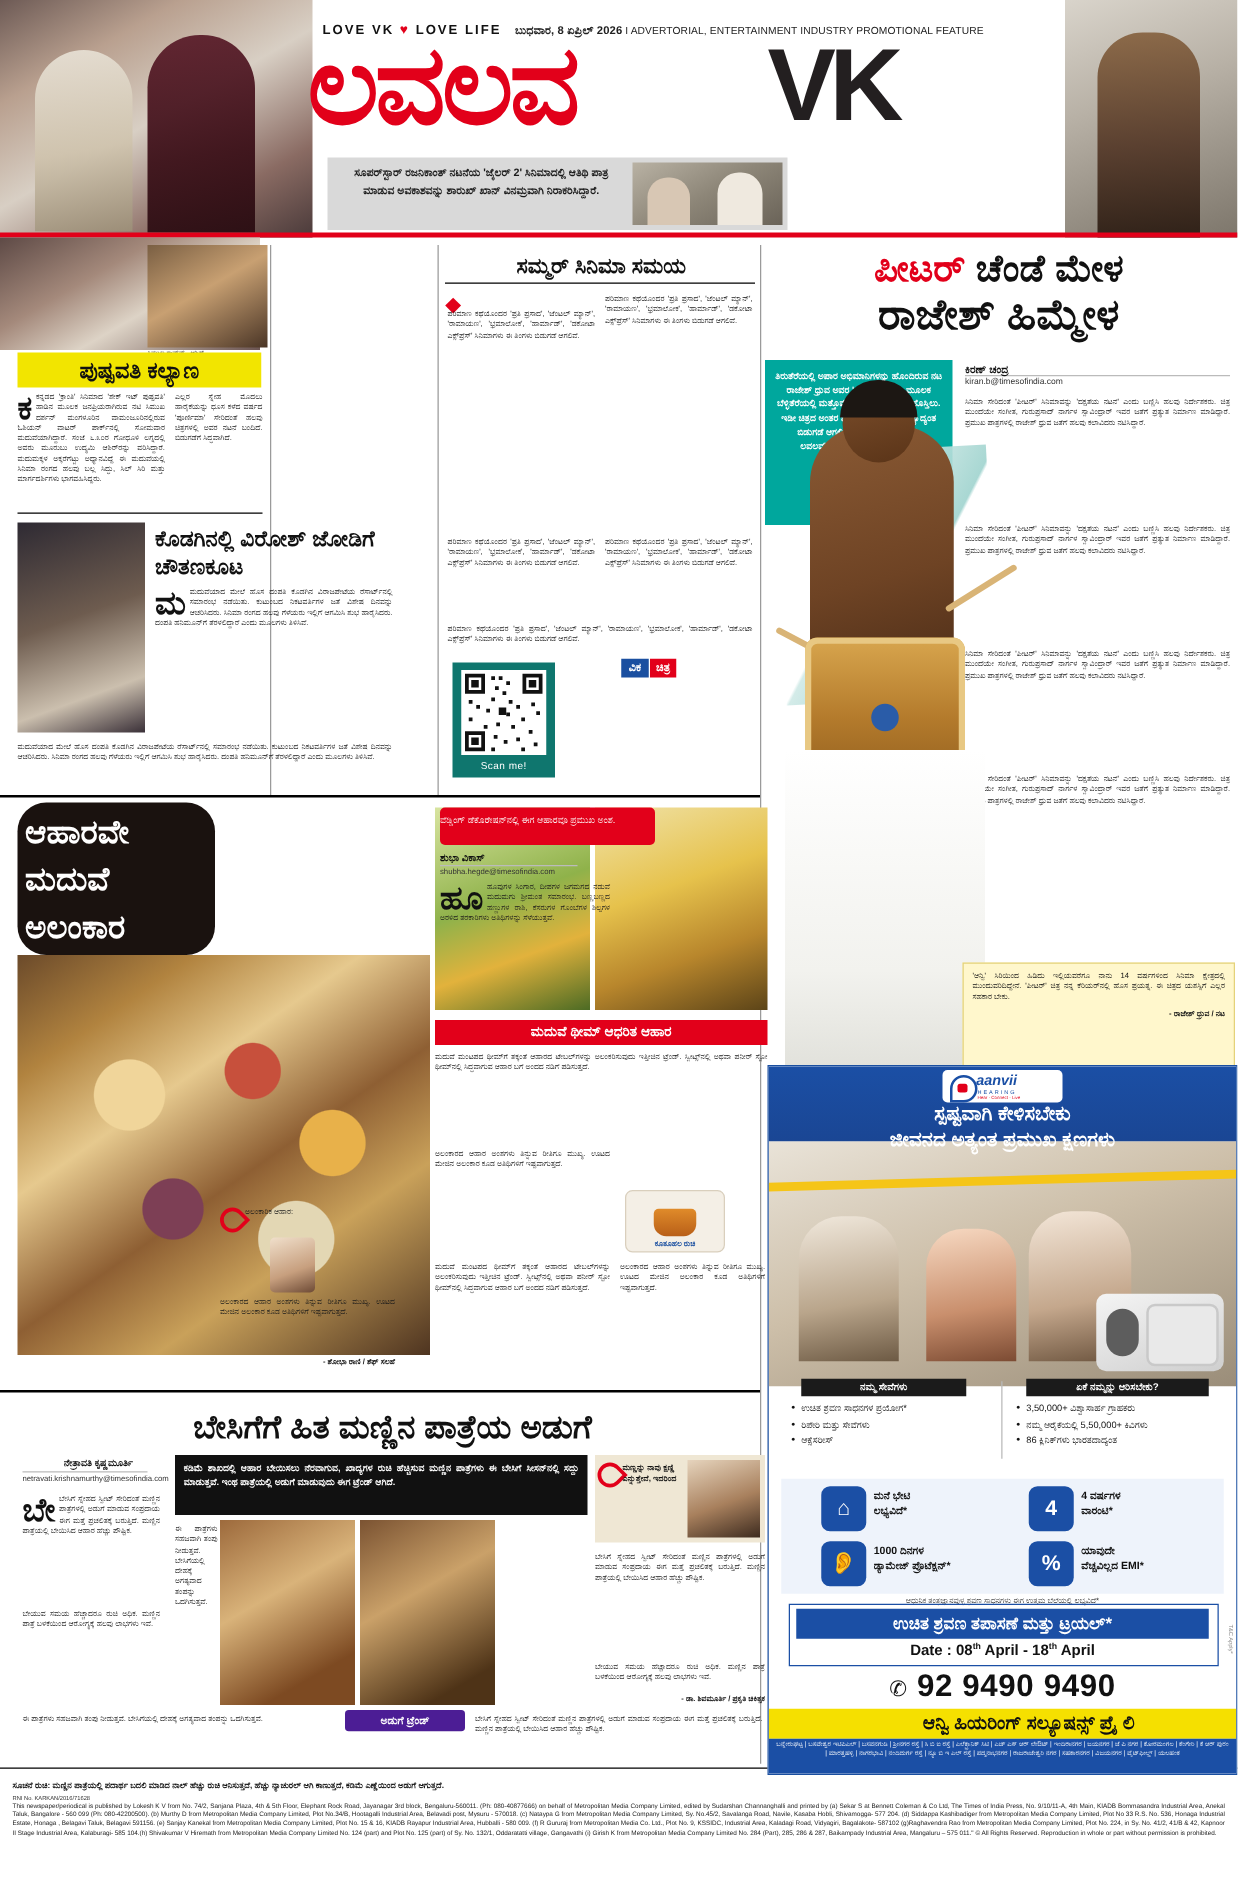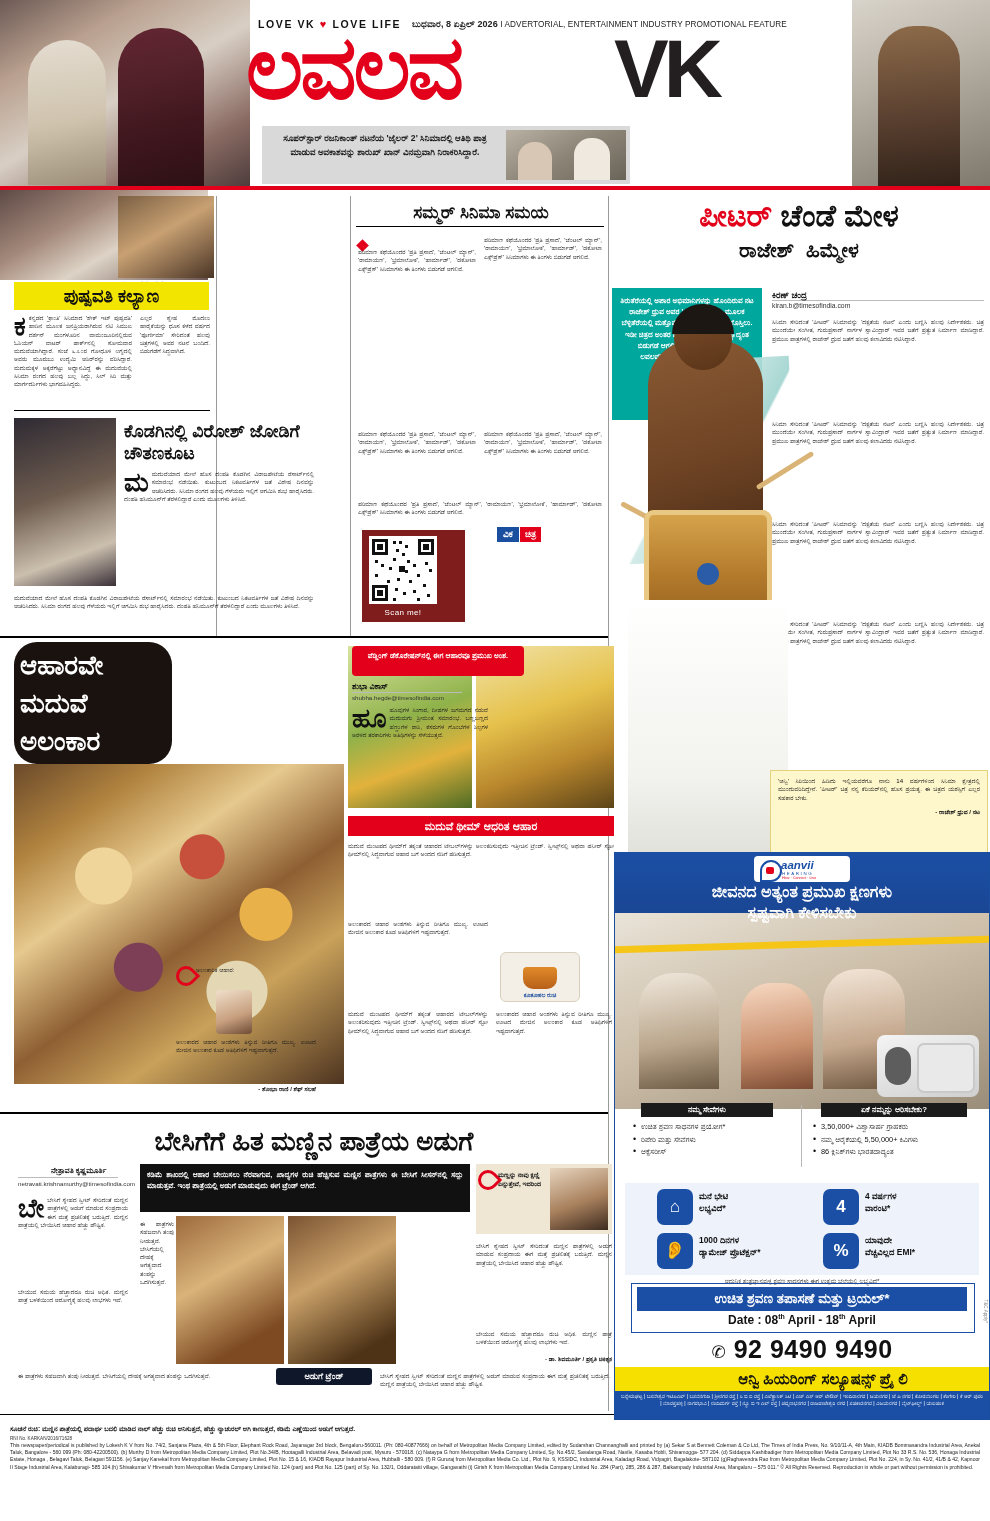--- a/index.html
+++ b/index.html
@@ -74,36 +74,36 @@
 
   .lc-photo2{position:absolute;left:14px;top:418px;width:102px;height:168px;
         background:linear-gradient(160deg,#2e2a33,#6e5c4f 45%,#cbbfae 78%,#3a3038);}
   .head2{position:absolute;left:124px;top:420px;width:190px;font-size:17.5px;
         line-height:22px;font-weight:bold;color:#111;text-align:left;}
 
   
   .c-head{position:absolute;left:356px;top:203px;width:250px;text-align:center;
         font-size:17px;font-weight:bold;color:#111;}
   .diamond{width:9px;height:9px;background:#e2001a;transform:rotate(45deg);display:inline-block;}
-  .qr-box{position:absolute;left:362px;top:530px;width:103px;height:92px;background:#7f1d1d;}
+  .qr-box{position:absolute;left:362px;top:530px;width:82px;height:92px;background:#0f766e;}
   .qr-img{position:absolute;left:7px;top:6px;width:68px;height:68px;background:#fff;}
   .qr-cell{position:absolute;background:#111;}
   .qr-label{position:absolute;left:0;bottom:5px;width:82px;text-align:center;
         color:#fff;font-size:8px;letter-spacing:.4px;}
   .vk-badge{position:absolute;left:497px;top:527px;width:44px;height:15px;}
   .vk-badge .b1{position:absolute;left:0;top:0;width:22px;height:15px;background:#1a4fa0;
         color:#fff;font-size:9px;font-weight:bold;text-align:center;line-height:15px;}
   .vk-badge .b2{position:absolute;left:23px;top:0;width:21px;height:15px;background:#e2001a;
         color:#fff;font-size:9px;font-weight:bold;text-align:center;line-height:15px;}
 
   
   .r-head{position:absolute;left:612px;top:198px;width:374px;text-align:center;}
   .r-head .l1{font-size:30px;line-height:36px;font-weight:bold;color:#111;}
   .r-head .l1 .red{color:#e2001a;}
-  .r-head .l2{font-size:20px;line-height:36px;font-weight:bold;color:#111;font-family:Liberation Mono, monospace;}
+  .r-head .l2{font-size:34px;line-height:36px;font-weight:bold;color:#111;}
   .teal-box{position:absolute;left:612px;top:288px;width:150px;height:132px;background:#00a79d;}
   .teal-box p{margin:0;padding:7px 8px;color:#fff;font-size:7.4px;line-height:11.2px;
         font-weight:bold;text-align:center;}
   .byline-name{position:absolute;left:772px;top:290px;font-size:8.5px;font-weight:bold;text-align:center;}
   .byline-mail{position:absolute;left:772px;top:302px;font-size:6.8px;color:#333;}
   .byline-rule{position:absolute;left:772px;top:300px;width:212px;height:1px;background:#bbb;}
   .drummer{position:absolute;left:600px;top:300px;width:215px;height:555px;}
   .dr-body{position:absolute;left:48px;top:40px;width:115px;height:200px;
         background:linear-gradient(165deg,#8a5a34,#6e4324 60%,#4e2e18);border-radius:46px 46px 14px 14px;}
   .dr-head{position:absolute;left:74px;top:8px;width:58px;height:62px;
@@ -136,22 +136,22 @@
   .food-photo{position:absolute;left:14px;top:764px;width:330px;height:320px;
         background:linear-gradient(145deg,#6b4a2a,#b1833f 18%,#e6c98e 35%,#8e5f33 55%,#c9a15a 72%,#4e3420);}
   .food-photo:after{content:"";position:absolute;left:20px;top:40px;width:290px;height:240px;
         background:radial-gradient(circle at 24% 30%,#f0d59a 0 28px,transparent 29px),
                    radial-gradient(circle at 58% 22%,#c7503c 0 22px,transparent 23px),
                    radial-gradient(circle at 80% 46%,#e8b14a 0 26px,transparent 27px),
                    radial-gradient(circle at 36% 68%,#7d3f55 0 24px,transparent 25px),
                    radial-gradient(circle at 70% 78%,#e3d7b4 0 30px,transparent 31px);}
   .food-redlabel{position:absolute;left:352px;top:646px;width:172px;height:30px;background:#e2001a;
         border-radius:4px;}
-  .food-redlabel span{display:block;color:#fff;font-size:7.4px;line-height:11px;font-weight:bold;
-        text-align:center;padding-top:4px;}
+  .food-redlabel span{display:block;color:#fff;font-size:7.4px;line-height:11px;font-weight:normal;
+        text-align:left;padding-top:4px;}
   .food-banner{position:absolute;left:348px;top:816px;width:266px;height:20px;background:#e2001a;}
   .food-banner span{display:block;color:#fff;text-align:center;font-size:11px;line-height:20px;font-weight:bold;}
   .fruit1{position:absolute;left:348px;top:646px;width:124px;height:162px;
         background:linear-gradient(160deg,#d8e4a0,#8fb24a 45%,#e2b23c 70%,#4c6b24);}
   .fruit2{position:absolute;left:476px;top:646px;width:138px;height:162px;
         background:linear-gradient(160deg,#f0e2a8,#e6c24c 40%,#b8862c 70%,#5c4418);}
   .chef-photo{position:absolute;left:216px;top:990px;width:36px;height:44px;
         background:linear-gradient(160deg,#f0dfcb,#c79f7e 60%,#6d4a35);border-radius:4px;}
   .redmark{position:absolute;width:16px;height:16px;}
   .redmark:before{content:"";position:absolute;left:0;top:0;width:14px;height:14px;
@@ -176,21 +176,21 @@
         font-weight:bold;text-align:justify;}
   .bot-photo1{position:absolute;left:176px;top:1216px;width:108px;height:148px;
         background:linear-gradient(150deg,#9d6a3c,#d9b37a 40%,#7d4a22 80%);}
   .bot-photo2{position:absolute;left:288px;top:1216px;width:108px;height:148px;
         background:linear-gradient(150deg,#7b5332,#caa169 40%,#4e3317 85%);}
   .bot-expert{position:absolute;left:476px;top:1164px;width:136px;height:70px;background:#efe7d4;}
   .bot-expert .photo{position:absolute;right:4px;top:4px;width:58px;height:62px;
         background:linear-gradient(160deg,#e6d4bd,#a8805d 55%,#3d2b1f);}
   .bot-expert .txt{position:absolute;left:22px;top:6px;width:60px;font-size:6.4px;
         line-height:9px;font-weight:bold;}
-  .adugetrend{position:absolute;left:276px;top:1368px;width:96px;height:17px;background:#0f172a;
+  .adugetrend{position:absolute;left:276px;top:1368px;width:96px;height:17px;background:#4c1d95;
         border-radius:3px;}
   .adugetrend span{display:block;text-align:center;color:#fff;font-size:8.5px;line-height:17px;font-weight:bold;}
 
   
   .ad{position:absolute;left:614px;top:852px;width:374px;height:566px;
       border:1px solid #1a4fa0;background:#fff;overflow:hidden;}
   .ad-top{position:absolute;left:0;top:0;width:374px;height:60px;
       background:linear-gradient(180deg,#1b4fa5,#1a4694);}
   .ad-logo{position:absolute;left:139px;top:3px;width:96px;height:26px;background:#fff;
       border-radius:4px;}
@@ -503,22 +503,22 @@
       </div>
     </div>
     <div class="ad-top">
       <div class="ad-logo">
         <div class="mark"></div>
         <div class="nm">aanvii</div>
         <div class="sub">HEARING</div>
         <div class="sub2">Hear · Connect · Live</div>
       </div>
       <div class="ad-headline">
+        <div>ಸ್ಪಷ್ಟವಾಗಿ ಕೇಳಿಸಬೇಕು</div>
         <div>ಜೀವನದ ಅತ್ಯಂತ ಪ್ರಮುಖ ಕ್ಷಣಗಳು</div>
-        <div>ಸ್ಪಷ್ಟವಾಗಿ ಕೇಳಿಸಬೇಕು</div>
       </div>
     </div>
     <div class="ad-yellowline"></div>
 
     <div class="ad-feat">
       <div class="feat-hdr" style="left:26px;top:0;width:132px;">ನಮ್ಮ ಸೇವೆಗಳು</div>
       <ul class="feat-list" style="left:18px;top:18px;width:164px;margin:0;padding:0;">
         <li>ಉಚಿತ ಶ್ರವಣ ಸಾಧನಗಳ ಪ್ರಯೋಗ*</li>
         <li>ರಿಪೇರಿ ಮತ್ತು ಸೇವೆಗಳು</li>
         <li>ಆಕ್ಸೆಸರೀಸ್</li>

